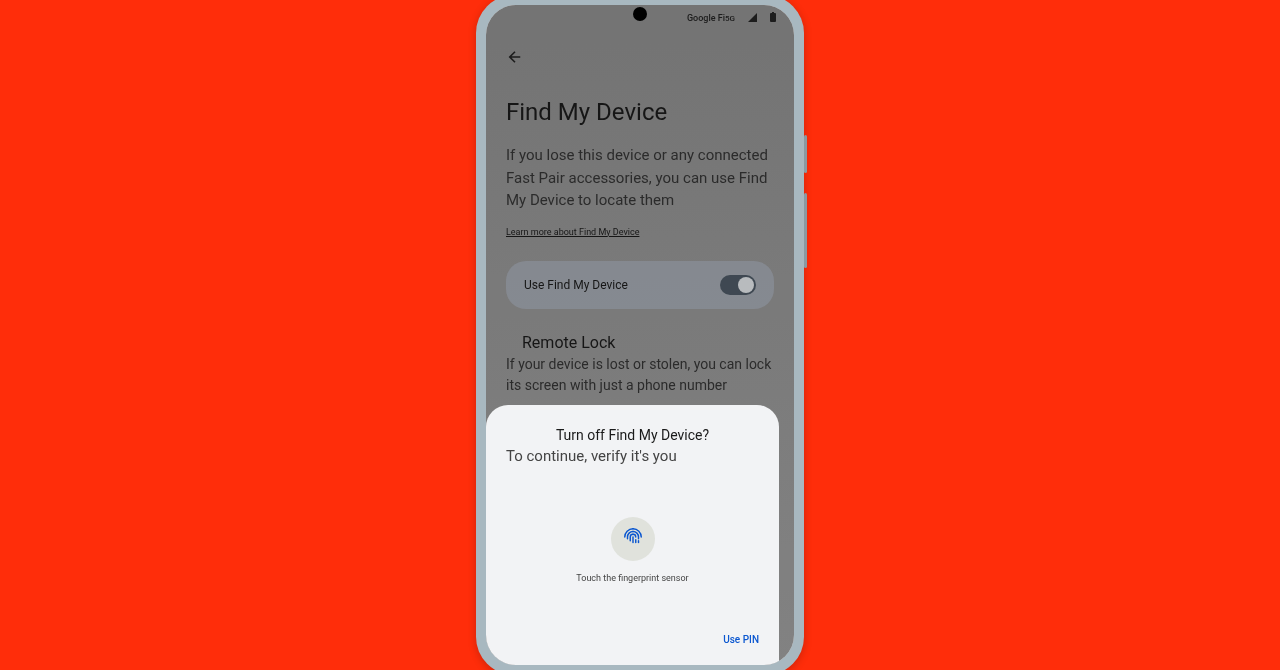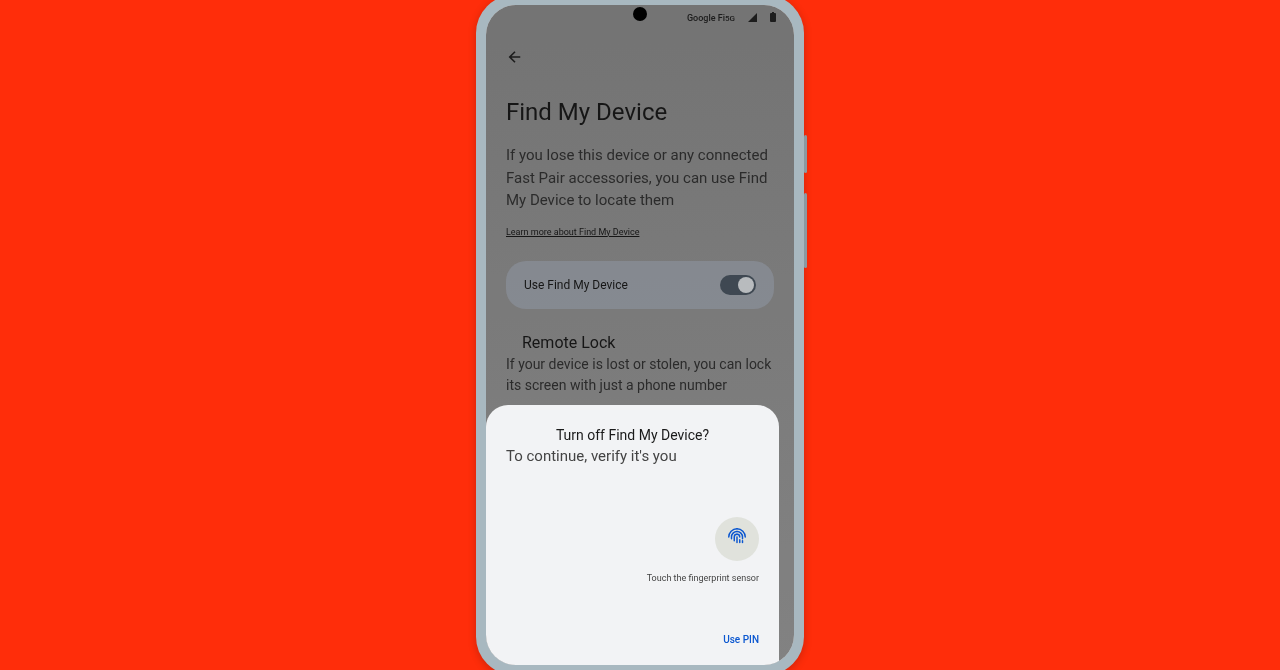--- a/index.html
+++ b/index.html
@@ -174,21 +174,21 @@
     .dialog-subtitle {
       font-size: 15px;
       color: #444;
       text-align: left;
     }
     .fingerprint-area {
       flex: 1;
       display: flex;
       flex-direction: column;
       justify-content: center;
-      align-items: flex-end;
+      align-items: center;
       gap: 12px;
     }
     .fingerprint-circle {
       width: 44px;
       height: 44px;
       background: #e0e2dc;
       border-radius: 50%;
       display: flex;
       justify-content: center;
       align-items: center;

